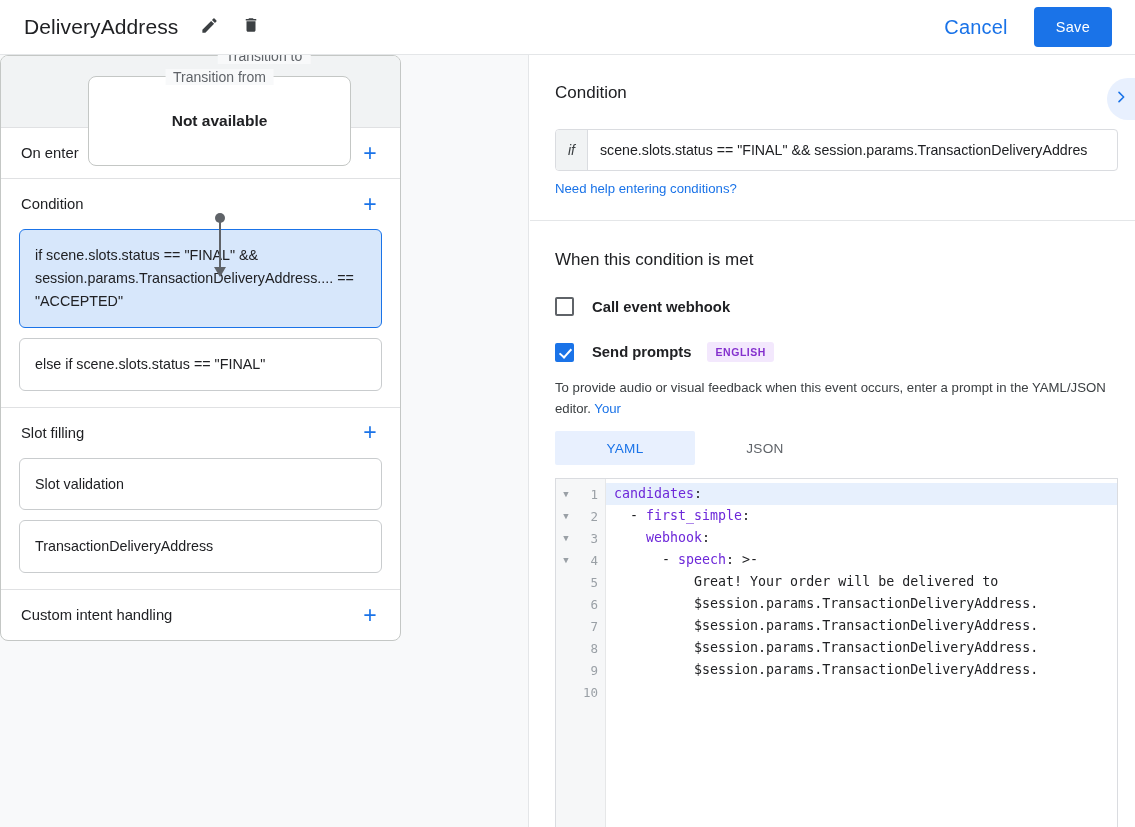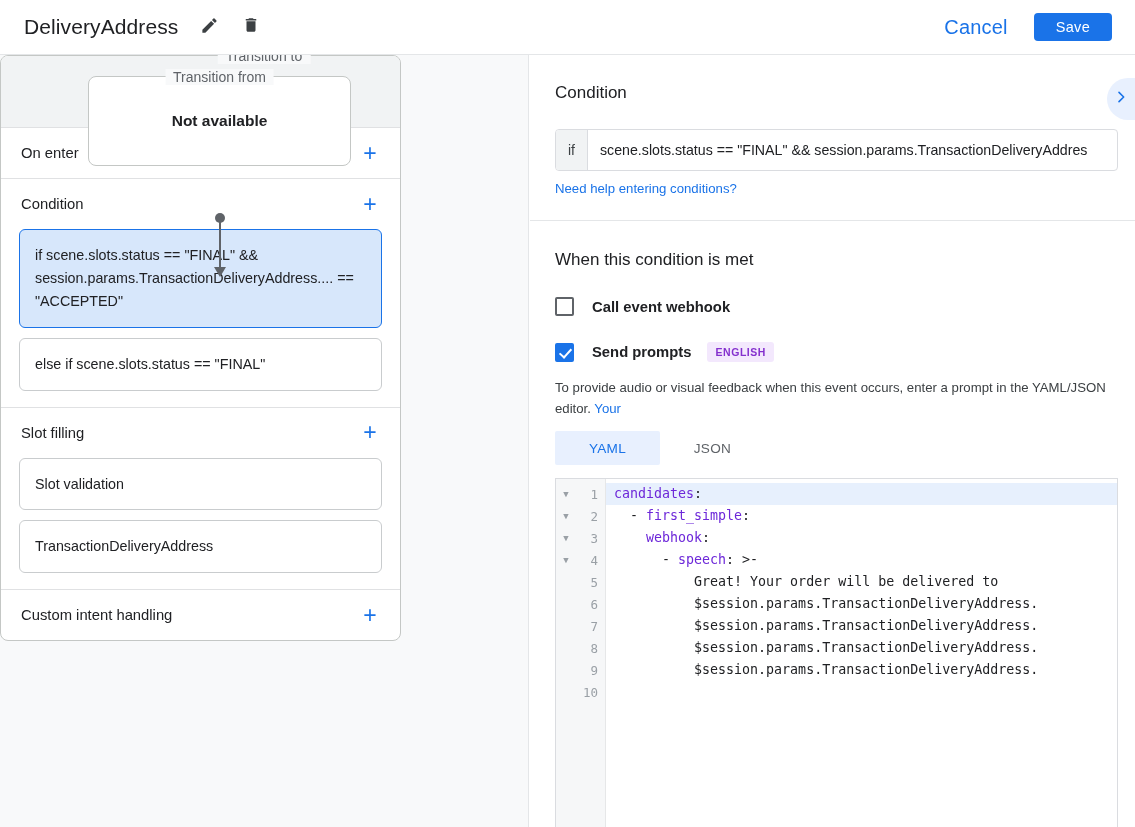--- a/index.html
+++ b/index.html
@@ -50,21 +50,21 @@
   .save-btn {
     margin-left: 14px; margin-right: 23px;
     background: #1a73e8;
     color: #ffffff;
     font-size: 14.5px;
     font-weight: 500;
     letter-spacing: .3px;
     border: none;
     border-radius: 4px;
     padding: 0 22px;
-    height: 28px;
+    height: 40px;
     cursor: pointer;
     font-family: inherit;
   }
 
   
   .left-pane {
     position: absolute;
     top: 55px; left: 0;
     width: 529px; height: 772px;
     background: #f8f9fa;
@@ -211,20 +211,21 @@
     background: #ffffff;
   }
   .cond-if {
     width: 32px;
     background: #f1f3f4;
     border-right: 1px solid #dadce0;
     display: flex; align-items: center; justify-content: center;
     font-size: 14px;
     color: #3c4043;
     flex: 0 0 32px;
+    font-style: italic;
   }
   .cond-input {
     flex: 1 1 auto;
     border: none;
     outline: none;
     padding: 0 12px;
     font-size: 14.2px;
     color: #202124;
     font-family: inherit;
     background: transparent;
@@ -303,21 +304,21 @@
   }
   .helper-text a { color: #1a73e8; text-decoration: none; cursor: pointer; }
 
   
   .editor-tabs {
     position: absolute;
     left: 555px; top: 431px;
     display: flex;
   }
   .etab {
-    width: 105px; height: 34px;
+    width: 140px; height: 34px;
     display: flex; align-items: center; justify-content: center;
     font-size: 13.6px;
     font-weight: 500;
     letter-spacing: .3px;
     cursor: pointer;
     color: #5f6368;
     border-radius: 2px;
   }
   .etab.active { background: #e8f0fe; color: #1a73e8; }
 

